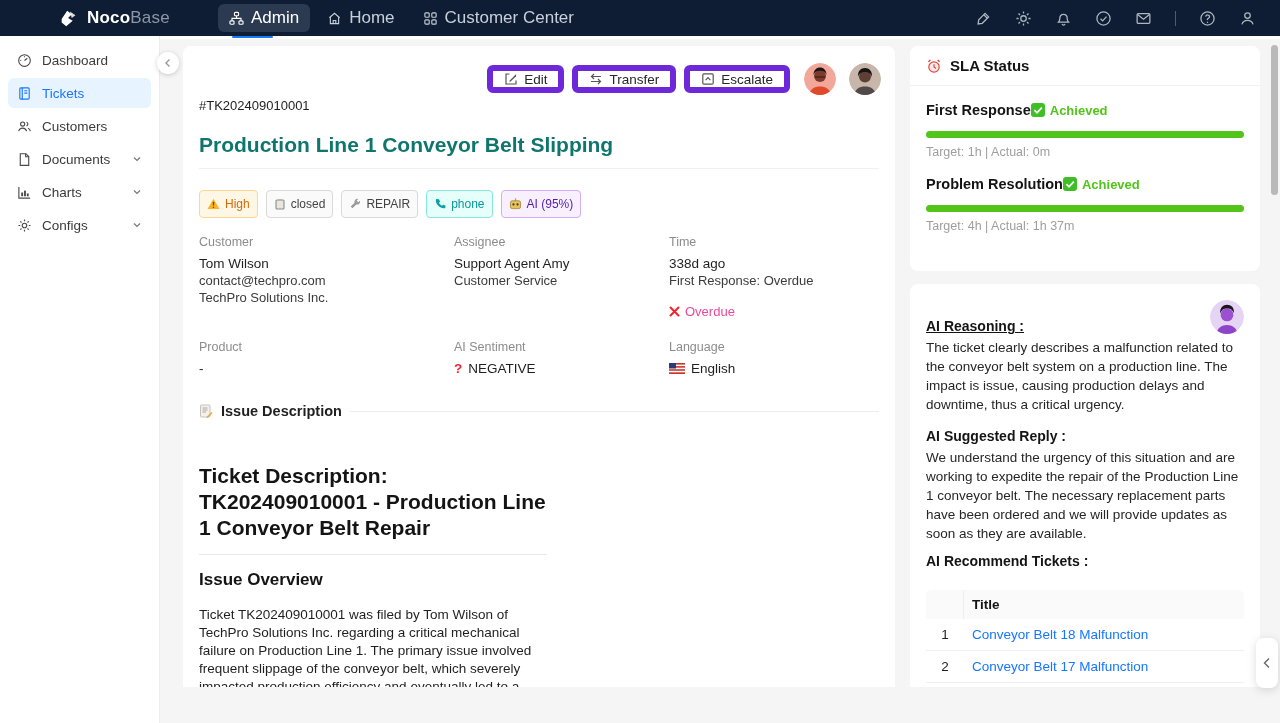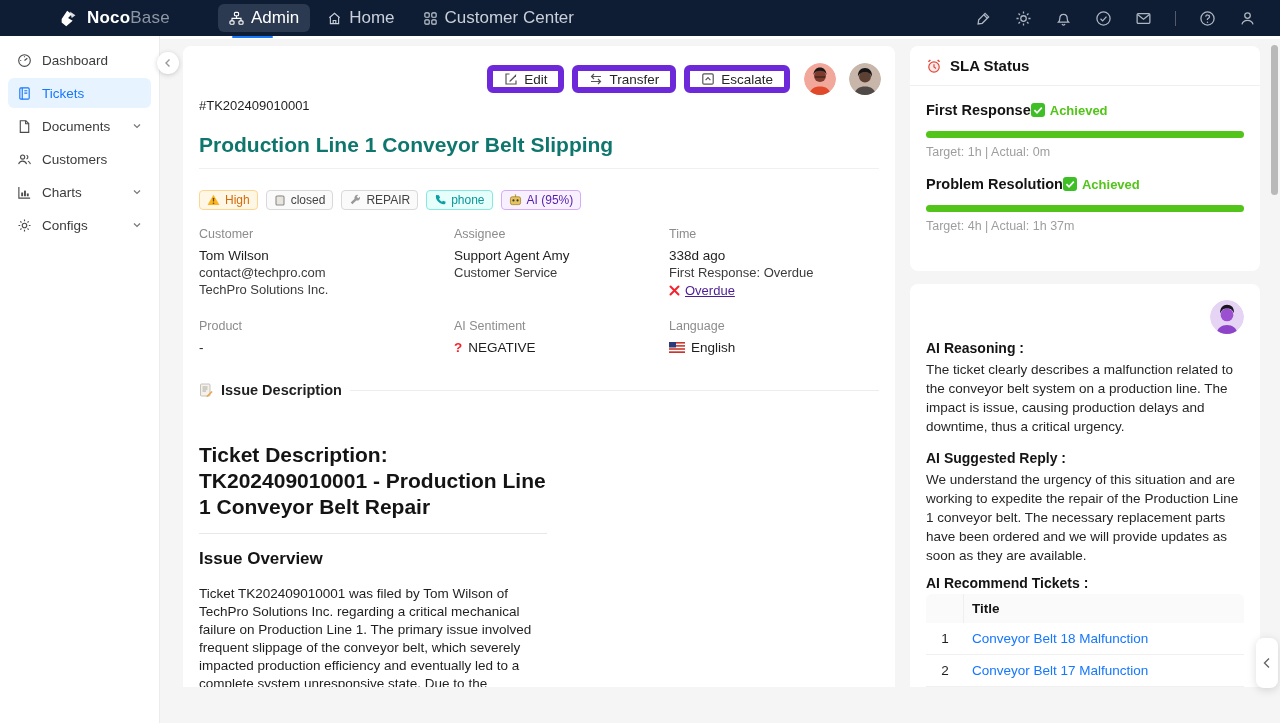--- a/index.html
+++ b/index.html
@@ -54,32 +54,32 @@
     cursor:pointer; white-space:nowrap; }
   .avatar { width:32px; height:32px; border-radius:50%; overflow:hidden; flex:0 0 auto; cursor:pointer; }
   .avatar.a1 { margin-left:6px; }
   .avatar.a2 { margin-left:5px; }
 
   .ticket-number { margin-top:36px; font-size:13px; color:#1f1f1f; }
   .ticket-title { margin-top:20px; font-size:21px; font-weight:700; color:#0f766e; }
   .title-divider { margin-top:11px; border-top:1px solid #f0f0f0; }
 
   .tags-row { margin-top:21px; display:flex; align-items:center; gap:8px; }
-  .tag { display:inline-flex; align-items:center; gap:5px; height:20px; padding:0 7px;
+  .tag { display:inline-flex; align-items:center; gap:5px; height:28px; padding:0 7px;
     border:1px solid #d9d9d9; border-radius:4px; background:#fafafa; font-size:12px;
     font-weight:500; color:#434343; }
   .tag.warn { background:#fff7e6; border-color:#ffd591; color:#d46b08; }
   .tag.cyan { background:#e6fffb; border-color:#87e8de; color:#08979c; }
   .tag.purple { background:#f9f0ff; border-color:#d3adf7; color:#531dab; }
 
   .info-grid { margin-top:17px; display:grid; grid-template-columns:255px 215px 1fr; row-gap:20px; }
   .f-label { font-size:12.5px; color:#8c8c8c; margin-bottom:7px; }
   .f-main { font-size:13.5px; color:#1f1f1f; margin-bottom:2px; }
   .f-sub { font-size:13px; color:#3b3b3b; line-height:16.5px; }
-  .f-status { display:flex; align-items:center; gap:5px; margin-top:1px; font-size:13px; color:#4c1d95; line-height:16.5px;text-decoration:underline; }
+  .f-status { display:flex; align-items:center; gap:5px; margin-top:14px; font-size:13px; color:#ec4899; line-height:16.5px; }
   .f-inline { display:flex; align-items:center; gap:6px; font-size:13.5px; color:#1f1f1f; }
   .qmark { color:#f5222d; font-weight:700; font-size:13.5px; }
 
   .section-head { margin-top:25px; display:flex; align-items:center; gap:8px; }
   .section-title { font-size:14.5px; font-weight:700; color:#1f1f1f; white-space:nowrap; }
   .section-line { flex:1; border-top:1px solid #ededed; }
 
   .md { width:348px; }
   .md-h1 { margin-top:44px; font-size:21px; font-weight:700; line-height:26px; color:#141414;
     padding-bottom:13px; border-bottom:1px solid #e8e8e8; }
@@ -97,26 +97,26 @@
   .sla-name { font-size:14.5px; font-weight:700; color:#141414; }
   .sla-status { display:flex; align-items:center; gap:5px; font-size:13px; font-weight:600; color:#52c41a; }
   .sla-bar { margin:13px 0 7px; height:7px; border-radius:4px; background:#52c41a; }
   .sla-target { font-size:12.5px; color:#9e9e9e; }
   .sla-item + .sla-item { margin-top:17px; }
 
   .ai-card { height:560px; position:relative; padding:16px; }
   .ai-avatar { position:absolute; top:16px; right:16px; width:34px; height:34px; border-radius:50%;
     overflow:hidden; }
   .ai-label { font-size:14px; font-weight:700; color:#141414; }
-  .ai-label.first { margin-top:40px; }
+  .ai-label.first { margin-top:18px;text-decoration:underline; }
   .ai-label.mt { margin-top:14px; }
   .ai-label.mt2 { margin-top:10px; }
   .ai-p { margin-top:4px; font-size:13.5px; line-height:19px; color:#262626; }
 
-  .ai-table { margin-top:3px; width:100%; }
+  .ai-table { margin-top:21px; width:100%; }
   .t-head { display:grid; grid-template-columns:38px 1fr; background:#fafafa;
     border-radius:6px 6px 0 0; }
   .t-head .cell { padding:7px 8px; font-size:13.5px; font-weight:700; color:#141414; }
   .t-row { display:grid; grid-template-columns:38px 1fr; border-bottom:1px solid #f0f0f0; align-items:center; }
   .t-row .idx { padding:8px; font-size:13.5px; color:#1f1f1f; text-align:center; }
   .t-row .link { padding:8px; font-size:13.5px; color:#1677ff; cursor:pointer; }
   .t-head .cell.idx-h { border-right:1px solid #efefef; }
 
   
   .scroll-thumb { position:fixed; right:2px; top:45px; width:7px; height:150px; background:#b9b9b9;
@@ -238,40 +238,40 @@
           <rect x="3" y="2" width="10" height="12" rx="1.2"></rect>
           <path d="M5.6 2v12"></path>
           <path d="M7.8 5h3.2M7.8 7.6h3.2"></path>
         </svg>
     </span>
     <span>Tickets</span>
   </div>
   <div class="side-item">
     <span class="ic">
       <svg width="15" height="15" viewBox="0 0 16 16" fill="none" stroke="#4a4a4a" stroke-width="1.2">
+          <circle cx="6" cy="5.4" r="2.2"></circle>
+          <path d="M1.8 13c.5-2.2 2.2-3.3 4.2-3.3s3.7 1.1 4.2 3.3"></path>
+          <path d="M10.2 3.4a2.2 2.2 0 0 1 0 4.1M11.6 9.9c1.4.4 2.4 1.4 2.7 3.1"></path>
+        </svg>
+    </span>
+    <span>Customers</span>
+  </div>
+  <div class="side-item">
+    <span class="ic">
+      <svg width="15" height="15" viewBox="0 0 16 16" fill="none" stroke="#4a4a4a" stroke-width="1.2">
           <path d="M3.5 1.8h6l3 3v9.4h-9z"></path>
           <path d="M9.2 1.8v3.2h3.3"></path>
         </svg>
     </span>
     <span>Documents</span>
     <span class="chev">
       <svg width="10" height="10" viewBox="0 0 10 10" fill="none" stroke="#777" stroke-width="1.2">
           <path d="M2 3.5 5 6.5 8 3.5"></path>
         </svg>
     </span>
-  </div>
-  <div class="side-item">
-    <span class="ic">
-      <svg width="15" height="15" viewBox="0 0 16 16" fill="none" stroke="#4a4a4a" stroke-width="1.2">
-          <circle cx="6" cy="5.4" r="2.2"></circle>
-          <path d="M1.8 13c.5-2.2 2.2-3.3 4.2-3.3s3.7 1.1 4.2 3.3"></path>
-          <path d="M10.2 3.4a2.2 2.2 0 0 1 0 4.1M11.6 9.9c1.4.4 2.4 1.4 2.7 3.1"></path>
-        </svg>
-    </span>
-    <span>Customers</span>
   </div>
   <div class="side-item">
     <span class="ic">
       <svg width="15" height="15" viewBox="0 0 16 16" fill="none" stroke="#4a4a4a" stroke-width="1.2">
           <path d="M2 2v12h12"></path>
           <rect x="4.5" y="8" width="2" height="4" fill="#4a4a4a" stroke="none"></rect>
           <rect x="7.5" y="6" width="2" height="6" fill="#4a4a4a" stroke="none"></rect>
           <rect x="10.5" y="9" width="2" height="3" fill="#4a4a4a" stroke="none"></rect>
         </svg>
     </span>

